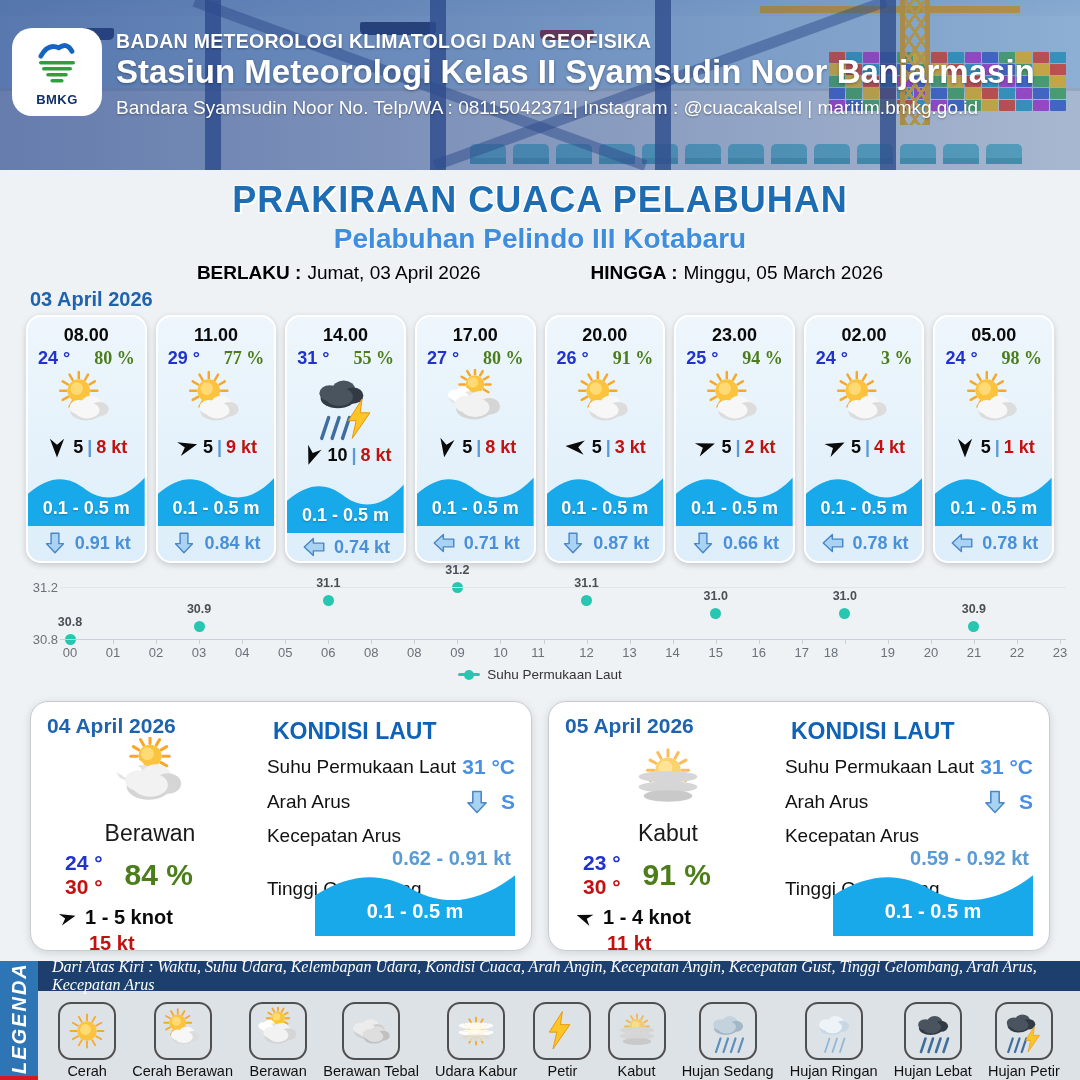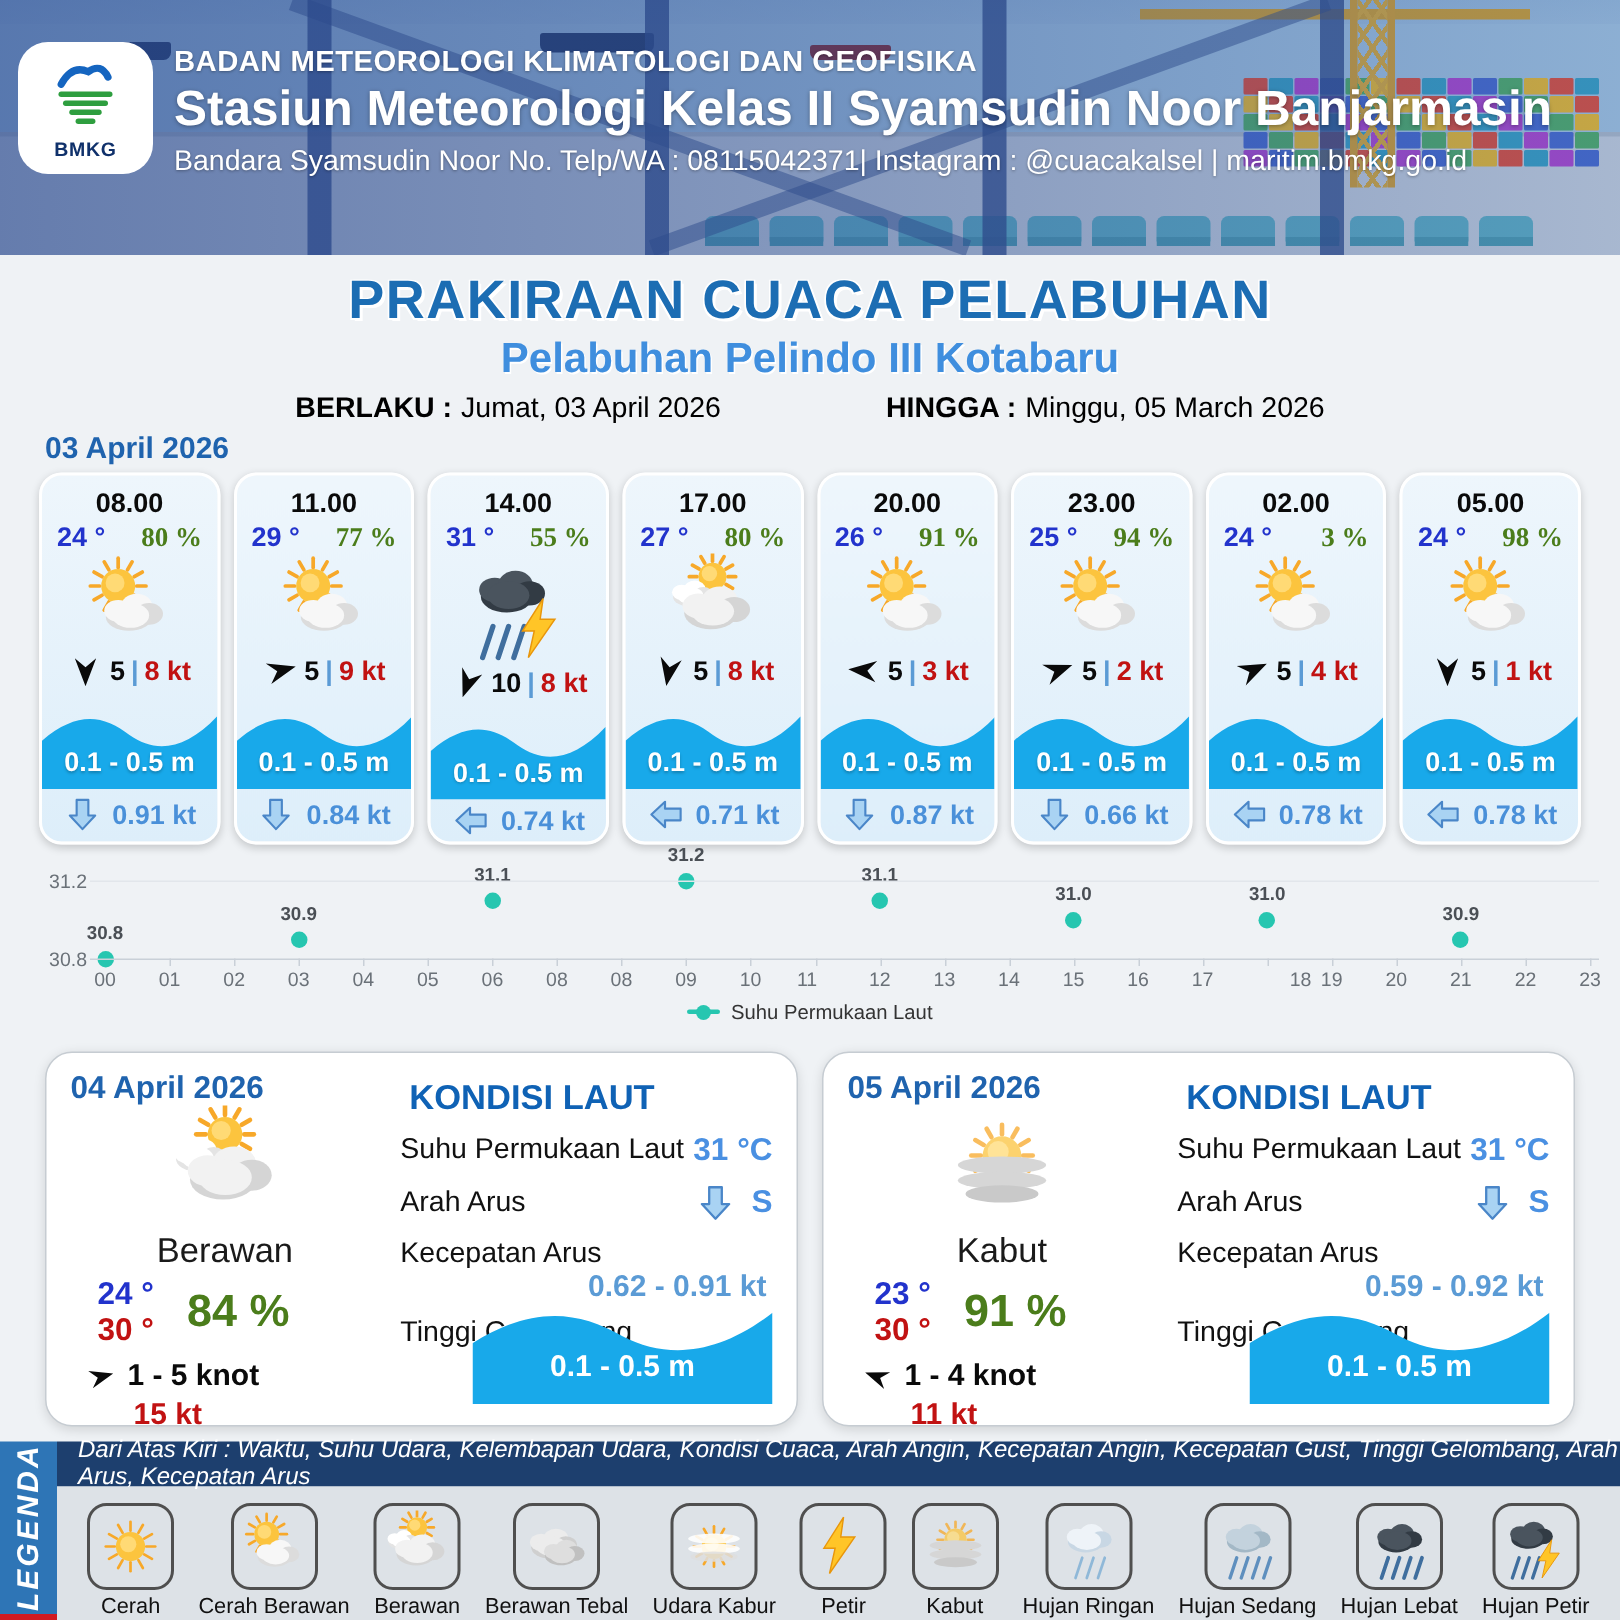--- a/index.html
+++ b/index.html
@@ -104,21 +104,21 @@
 
   
   .legend-sec { position:relative; margin-top:10px; height:128px; }
   .legend-ribbon { position:absolute; left:0; top:0; bottom:0; width:38px; background:#2e75b6;
     display:flex; flex-direction:column; align-items:center; }
   .legend-ribbon .vtext { flex:1; display:flex; align-items:center; justify-content:center;
     writing-mode:vertical-rl; transform:rotate(180deg); color:#fff; font-weight:bold; font-style:italic;
     font-size:20px; letter-spacing:2px; }
   .legend-red { width:38px; height:13px; background:#d11a21; }
   .legend-caption { margin-left:38px; height:30px; background:#1d3f6e; color:#fff; font-style:italic;
-    font-size:16px; display:flex; align-items:center; padding-left:14px; }
+    font-size:16px; display:flex; align-items:center; padding-left:14px;font-family:Liberation Serif, serif; }
   .legend-icons { margin-left:38px; height:98px; background:#dde2e7; display:flex;
     align-items:center; justify-content:space-evenly; padding:0 4px; }
   .legend-item { display:flex; flex-direction:column; align-items:center; }
   .legend-box { width:58px; height:58px; border:2px solid #4f4f4f; border-radius:13px;
     display:flex; align-items:center; justify-content:center; }
   .legend-label { font-size:14.5px; color:#111; margin-top:3px; white-space:nowrap; }
 </style>
 </head>
 <body>
 
@@ -716,21 +716,21 @@
            <div class="xtick-label" style="left:614.6px">13</div>
     <div class="xtick-mark" style="left:672.6px"></div>
            <div class="xtick-label" style="left:657.6px">14</div>
     <div class="xtick-mark" style="left:715.7px"></div>
            <div class="xtick-label" style="left:700.7px">15</div>
     <div class="xtick-mark" style="left:758.7px"></div>
            <div class="xtick-label" style="left:743.7px">16</div>
     <div class="xtick-mark" style="left:801.7px"></div>
            <div class="xtick-label" style="left:786.7px">17</div>
     <div class="xtick-mark" style="left:844.8px"></div>
-           <div class="xtick-label" style="left:852px">18</div>
+           <div class="xtick-label" style="left:816px">18</div>
     <div class="xtick-mark" style="left:887.8px"></div>
            <div class="xtick-label" style="left:872.8px">19</div>
     <div class="xtick-mark" style="left:930.9px"></div>
            <div class="xtick-label" style="left:915.9px">20</div>
     <div class="xtick-mark" style="left:973.9px"></div>
            <div class="xtick-label" style="left:958.9px">21</div>
     <div class="xtick-mark" style="left:1017.0px"></div>
            <div class="xtick-label" style="left:1002.0px">22</div>
     <div class="xtick-mark" style="left:1060.0px"></div>
            <div class="xtick-label" style="left:1045.0px">23</div>
@@ -1097,50 +1097,50 @@
             <ellipse cx="32" cy="39" rx="23" ry="4.5" fill="#d6d6d6"></ellipse>
             <ellipse cx="32" cy="46" rx="19" ry="4.5" fill="#c9c9c9"></ellipse>
           </svg>
         </div>
     <div class="legend-label">Kabut</div>
   </div>
   <div class="legend-item">
     <div class="legend-box">
           <svg width="48" height="48" viewBox="0 0 64 64">
             <g transform="translate(8,10) scale(1.05)">
+    <ellipse cx="20" cy="17" rx="15" ry="9" fill="#a3b8c6"></ellipse>
+    <ellipse cx="13" cy="13" rx="9" ry="7" fill="#c3d2dd"></ellipse>
+    <ellipse cx="25" cy="10" rx="10" ry="8" fill="#c3d2dd"></ellipse>
+    <ellipse cx="33" cy="15" rx="9" ry="7" fill="#a3b8c6"></ellipse>
+    <ellipse cx="21" cy="16" rx="12" ry="8" fill="#c3d2dd"></ellipse>
+            </g>
+            <line x1="22" y1="42" x2="16" y2="60" stroke="#5e8fbe" stroke-width="3" stroke-linecap="round"></line>
+            <line x1="32" y1="42" x2="26" y2="60" stroke="#5e8fbe" stroke-width="3" stroke-linecap="round"></line>
+            <line x1="42" y1="42" x2="36" y2="60" stroke="#5e8fbe" stroke-width="3" stroke-linecap="round"></line>
+            <line x1="52" y1="42" x2="46" y2="60" stroke="#5e8fbe" stroke-width="3" stroke-linecap="round"></line>
+          </svg>
+        </div>
+    <div class="legend-label">Hujan Sedang</div>
+  </div>
+  <div class="legend-item">
+    <div class="legend-box">
+          <svg width="48" height="48" viewBox="0 0 64 64">
+            <g transform="translate(8,10) scale(1.05)">
     <ellipse cx="20" cy="17" rx="15" ry="9" fill="#c8d7e4"></ellipse>
     <ellipse cx="13" cy="13" rx="9" ry="7" fill="#eef3f8"></ellipse>
     <ellipse cx="25" cy="10" rx="10" ry="8" fill="#eef3f8"></ellipse>
     <ellipse cx="33" cy="15" rx="9" ry="7" fill="#c8d7e4"></ellipse>
     <ellipse cx="21" cy="16" rx="12" ry="8" fill="#eef3f8"></ellipse>
             </g>
             <line x1="26" y1="42" x2="20" y2="60" stroke="#8fb8d8" stroke-width="2.4" stroke-linecap="round"></line>
             <line x1="36" y1="42" x2="30" y2="60" stroke="#8fb8d8" stroke-width="2.4" stroke-linecap="round"></line>
             <line x1="46" y1="42" x2="40" y2="60" stroke="#8fb8d8" stroke-width="2.4" stroke-linecap="round"></line>
           </svg>
         </div>
     <div class="legend-label">Hujan Ringan</div>
-  </div>
-  <div class="legend-item">
-    <div class="legend-box">
-          <svg width="48" height="48" viewBox="0 0 64 64">
-            <g transform="translate(8,10) scale(1.05)">
-    <ellipse cx="20" cy="17" rx="15" ry="9" fill="#a3b8c6"></ellipse>
-    <ellipse cx="13" cy="13" rx="9" ry="7" fill="#c3d2dd"></ellipse>
-    <ellipse cx="25" cy="10" rx="10" ry="8" fill="#c3d2dd"></ellipse>
-    <ellipse cx="33" cy="15" rx="9" ry="7" fill="#a3b8c6"></ellipse>
-    <ellipse cx="21" cy="16" rx="12" ry="8" fill="#c3d2dd"></ellipse>
-            </g>
-            <line x1="22" y1="42" x2="16" y2="60" stroke="#5e8fbe" stroke-width="3" stroke-linecap="round"></line>
-            <line x1="32" y1="42" x2="26" y2="60" stroke="#5e8fbe" stroke-width="3" stroke-linecap="round"></line>
-            <line x1="42" y1="42" x2="36" y2="60" stroke="#5e8fbe" stroke-width="3" stroke-linecap="round"></line>
-            <line x1="52" y1="42" x2="46" y2="60" stroke="#5e8fbe" stroke-width="3" stroke-linecap="round"></line>
-          </svg>
-        </div>
-    <div class="legend-label">Hujan Sedang</div>
   </div>
   <div class="legend-item">
     <div class="legend-box">
           <svg width="48" height="48" viewBox="0 0 64 64">
             <g transform="translate(8,10) scale(1.05)">
     <ellipse cx="20" cy="17" rx="15" ry="9" fill="#323b44"></ellipse>
     <ellipse cx="13" cy="13" rx="9" ry="7" fill="#4a545e"></ellipse>
     <ellipse cx="25" cy="10" rx="10" ry="8" fill="#4a545e"></ellipse>
     <ellipse cx="33" cy="15" rx="9" ry="7" fill="#323b44"></ellipse>
     <ellipse cx="21" cy="16" rx="12" ry="8" fill="#4a545e"></ellipse>

